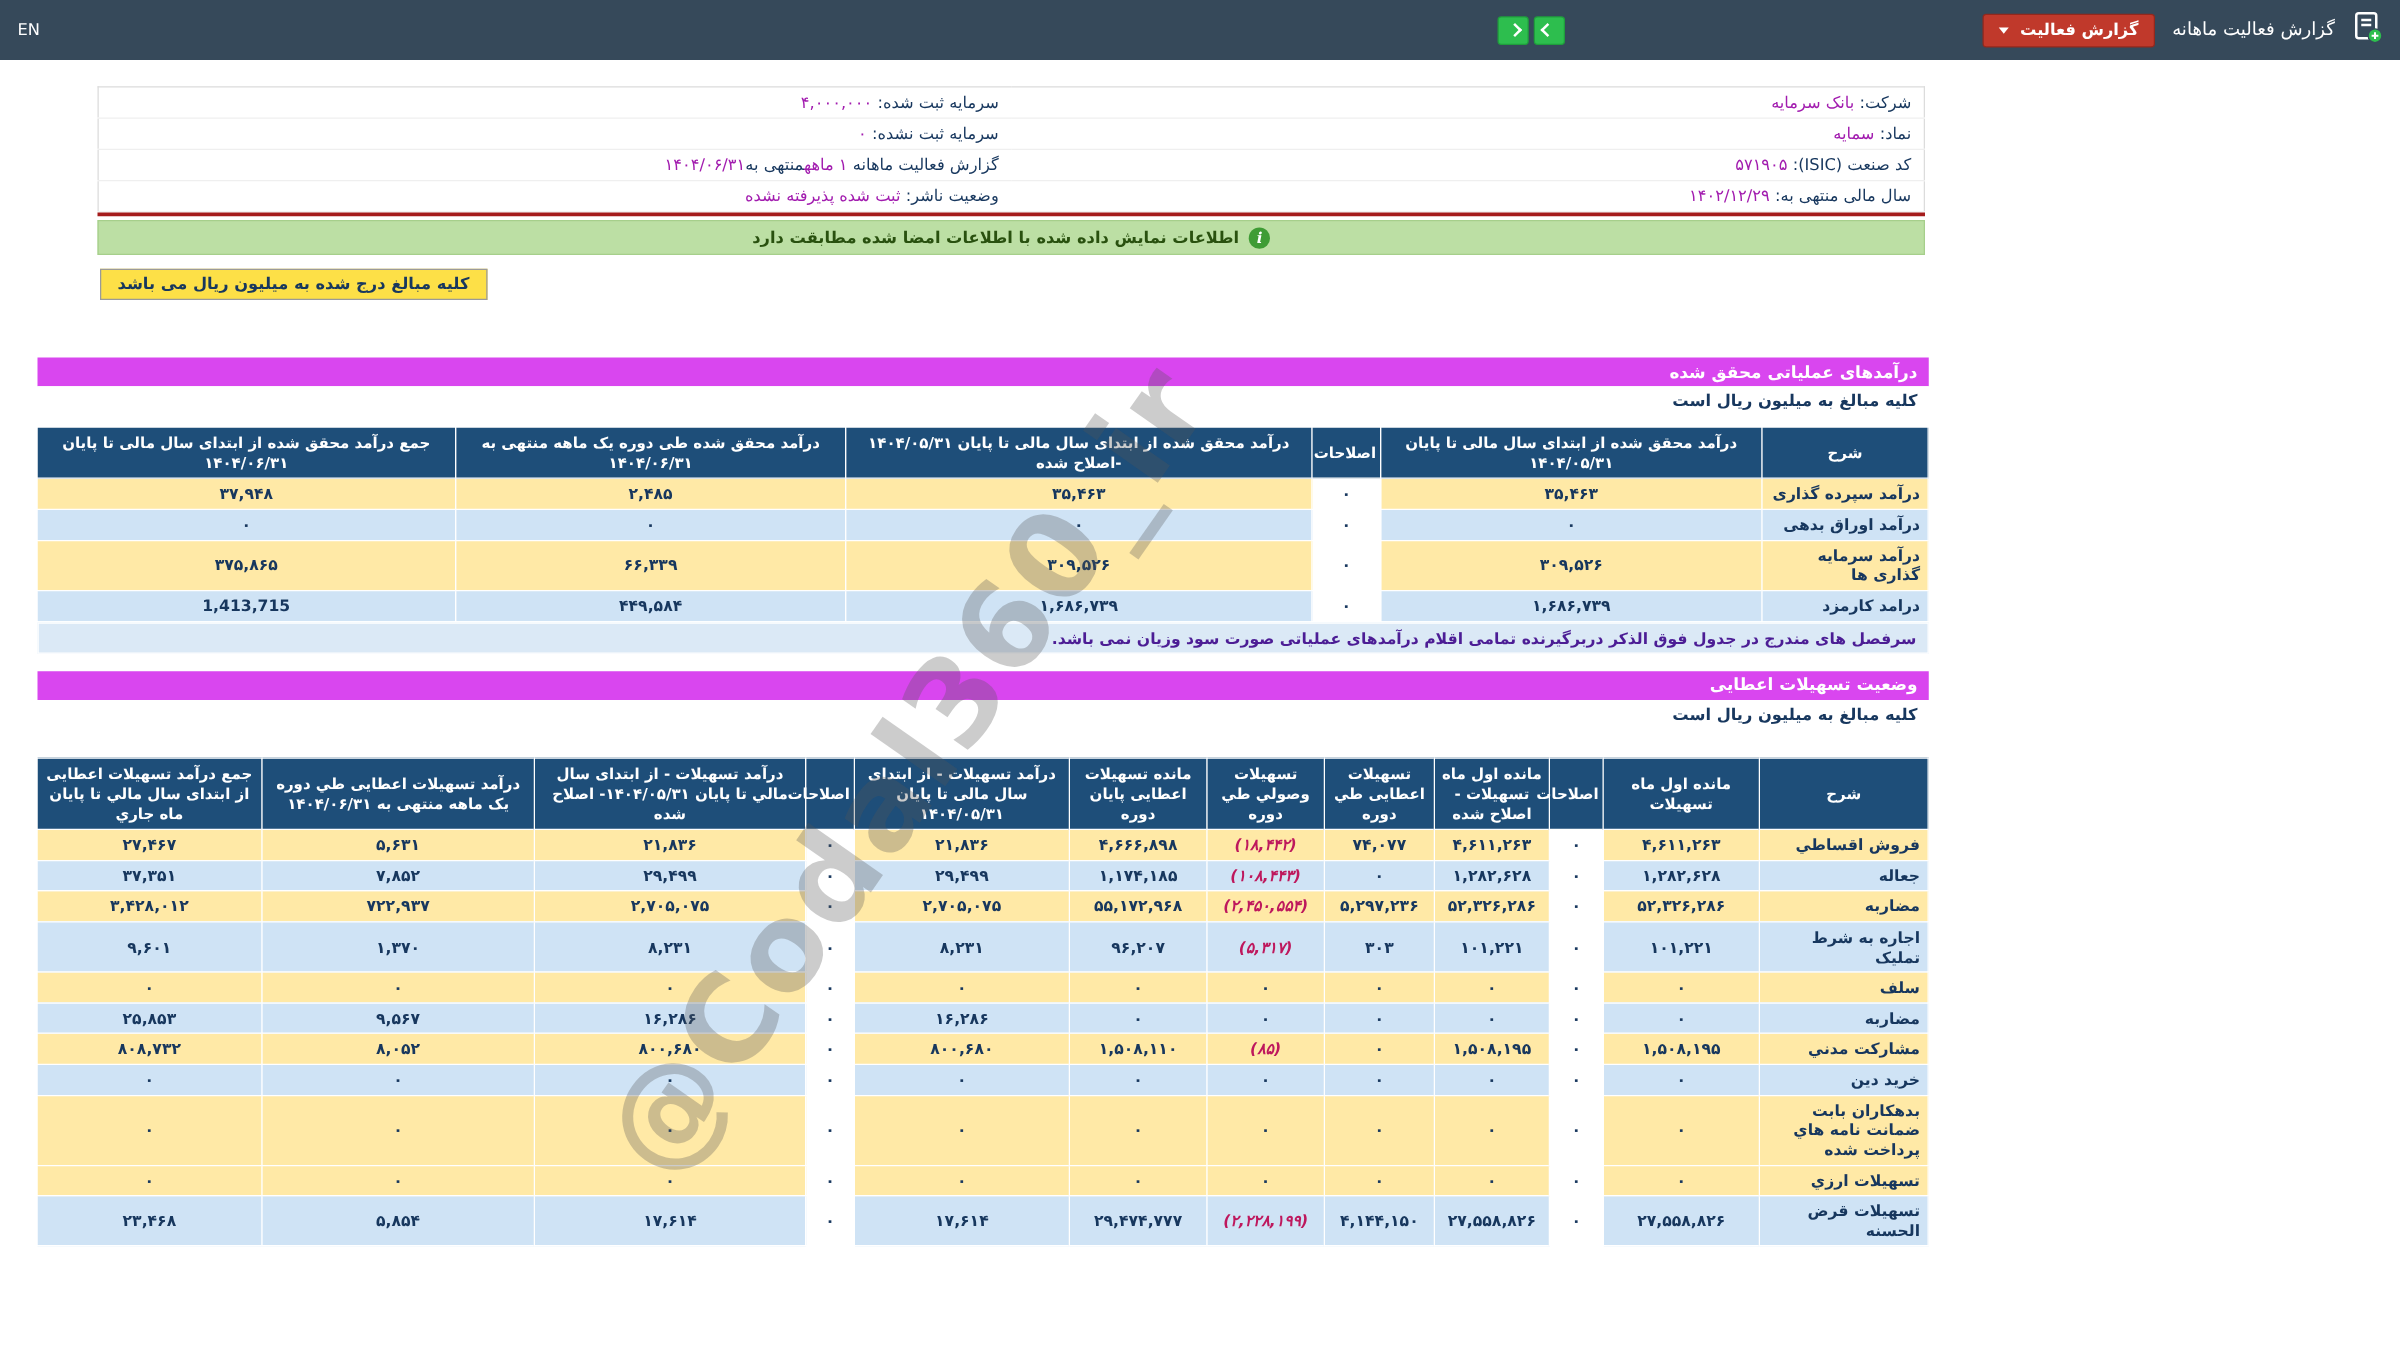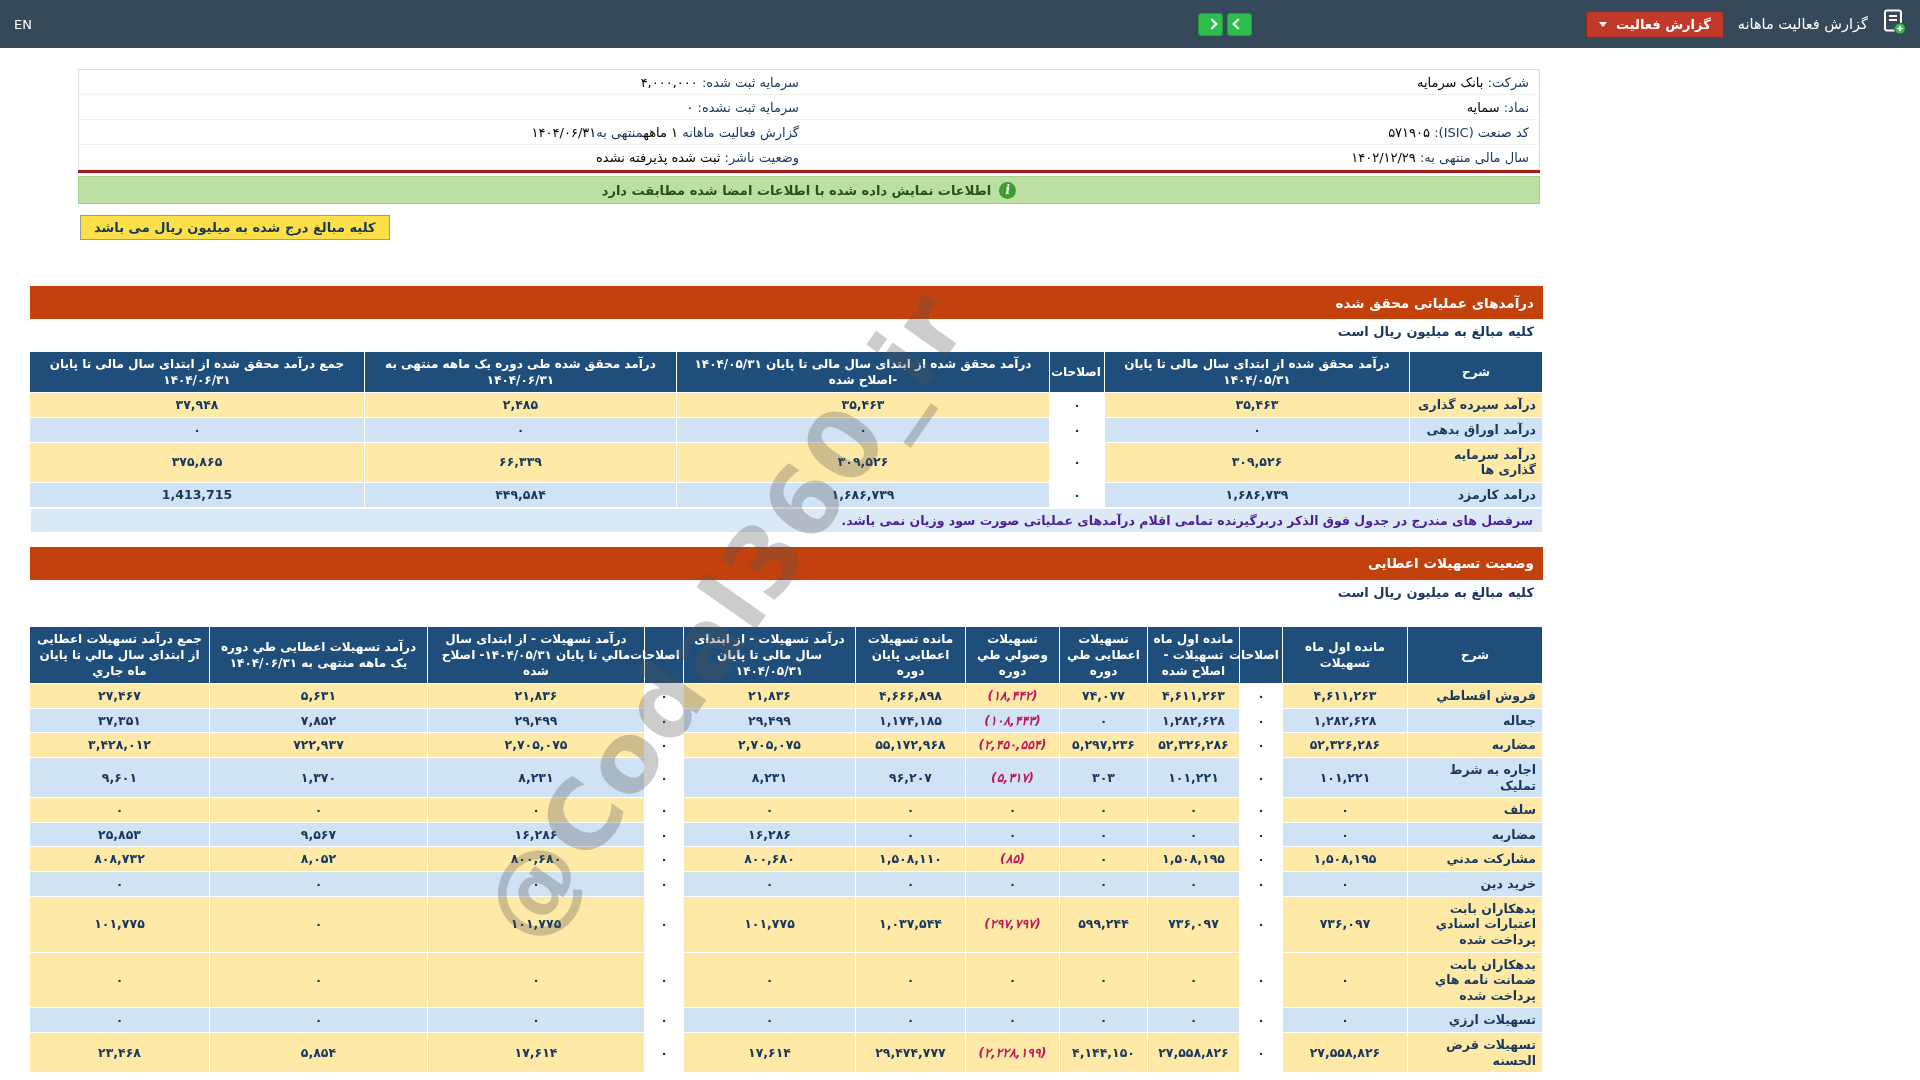--- a/index.html
+++ b/index.html
@@ -23,34 +23,34 @@
   .chev { display:inline-block; width:8px; height:8px; border:solid #fff; border-width:0 2px 2px 0; }
   .chev.left  { transform:rotate(135deg); margin-right:3px; }
   .chev.right { transform:rotate(-45deg); margin-left:3px; }
   .tb-left { color:#fff; font-size:13px; cursor:pointer; }
 
   
   .info-wrap { width:1462px; margin:21px 0 0 78px; direction:rtl; }
   .info-table { width:100%; border-collapse:collapse; border:1px solid #dcdcdc; background:#fff; }
   .info-table td { width:50%; padding:5px 10px 4px; border-bottom:1px solid #efefef; font-size:13px; }
   .k { color:#17375e; }
-  .v { color:#000000; }
+  .v { color:#a21caf; }
   .red-line { height:3px; background:#a51c1c; }
   .sign-bar { margin-top:3px; background:#bcdfa4; border:1px solid #a6cf8b; height:28px;
               display:flex; align-items:center; justify-content:center; gap:8px; direction:rtl;
               color:#29510f; font-size:13px; font-weight:bold; }
   .info-badge { width:17px; height:17px; border-radius:50%; background:#3f9c35; color:#fff;
                 font-family:"DejaVu Serif",serif; font-style:italic; font-weight:bold; font-size:12px;
                 display:flex; align-items:center; justify-content:center; flex:0 0 auto; }
   .unit-box { margin:11px 0 0 80px; width:fit-content; border:1px solid #9a9a9a; background:#fde047;
               padding:4px 13px; font-size:13px; font-weight:bold; color:#17375e; direction:rtl; }
 
   
   .main { width:1513px; margin:46px 0 0 30px; direction:rtl; }
-  .section-bar { height:33px; background:#c2410c; color:#fff; font-size:13.5px; font-weight:bold;
+  .section-bar { height:23px; background:#d946ef; color:#fff; font-size:13.5px; font-weight:bold;
                  display:flex; align-items:center; padding:0 9px; }
   .unit-line { padding:5px 9px 4px; font-size:13px; font-weight:bold; color:#17375e; background:#fff; }
   .gap-s { height:8px; } .gap-m { height:14px; } .gap-l { height:22px; }
 
   table.data-table { border-collapse:collapse; table-layout:fixed; width:1513px; }
   .data-table th { background:#1e4e79; color:#fff; font-weight:bold; font-size:12px;
                    border:1px solid #fff; padding:4px 3px; line-height:1.35; vertical-align:middle; }
   .data-table td { font-size:12.5px; font-weight:bold; color:#17375e; border:1px solid #fff;
                    padding:4px 6px; text-align:center; line-height:1.25; }
   .data-table td.lbl { text-align:right; }
@@ -340,34 +340,20 @@
           <td>۰</td>
           <td>۰</td>
           <td>۰</td>
           <td>۰</td>
           <td>۰</td>
           <td>۰</td>
           <td>۰</td>
           <td>۰</td>
         </tr>
         <tr>
-          <td class="lbl">بدهکاران بابت اعتبارات اسنادي پرداخت شده</td>
-          <td>۷۳۶,۰۹۷</td>
-          <td>۰</td>
-          <td>۷۳۶,۰۹۷</td>
-          <td>۵۹۹,۲۴۴</td>
-          <td class="neg">(۲۹۷,۷۹۷)</td>
-          <td>۱,۰۳۷,۵۴۴</td>
-          <td>۱۰۱,۷۷۵</td>
-          <td>۰</td>
-          <td>۱۰۱,۷۷۵</td>
-          <td>۰</td>
-          <td>۱۰۱,۷۷۵</td>
-        </tr>
-        <tr>
           <td class="lbl">بدهکاران بابت ضمانت نامه هاي پرداخت شده</td>
           <td>۰</td>
           <td>۰</td>
           <td>۰</td>
           <td>۰</td>
           <td>۰</td>
           <td>۰</td>
           <td>۰</td>
           <td>۰</td>
           <td>۰</td>

